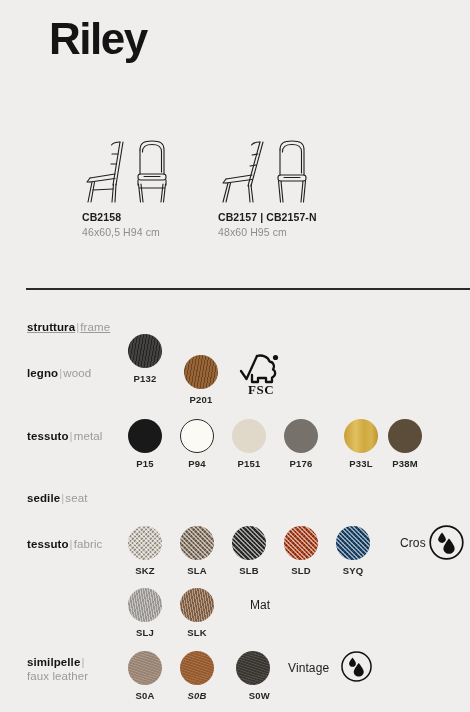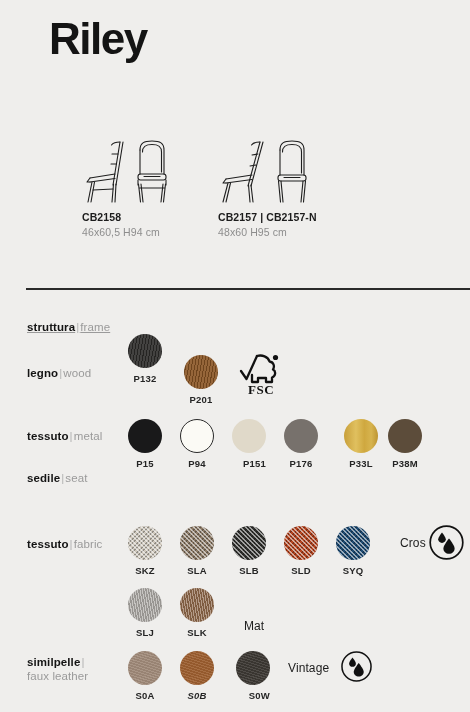--- a/index.html
+++ b/index.html
@@ -249,38 +249,38 @@
 </div>
 
 <div class="sw" style="left:128px; top:419px;">
   <span class="disc" style="background:#19191a;"></span>
   <span class="code">P15</span>
 </div>
 <div class="sw" style="left:180px; top:419px;">
   <span class="disc outlined" style="background:#fbfaf5;"></span>
   <span class="code">P94</span>
 </div>
-<div class="sw" style="left:232px; top:419px;text-align:right;">
+<div class="sw" style="left:232px; top:419px;">
   <span class="disc" style="background:#e0d9c9;"></span>
   <span class="code">P151</span>
 </div>
 <div class="sw" style="left:284px; top:419px;">
   <span class="disc" style="background:#77716c;"></span>
   <span class="code">P176</span>
 </div>
 <div class="sw" style="left:344px; top:419px;text-align:center;">
   <span class="disc" style="background:linear-gradient(90deg,#c89f3a 0%,#e0c05f 35%,#cfa83f 60%,#d7b44f 80%,#bd9431 100%);"></span>
   <span class="code">P33L</span>
 </div>
 <div class="sw" style="left:388px; top:419px;">
   <span class="disc" style="background:#5c4c3a;"></span>
   <span class="code">P38M</span>
 </div>
 
-<div class="section-head" style="top:472px;">
+<div class="section-head" style="top:492px;">
   <b>sedile</b><span class="bar">|</span><span>seat</span>
 </div>
 
 <div class="row-label" style="top:537px;">
   <b>tessuto</b><span class="bar">|</span><span>fabric</span>
 </div>
 
 <div class="sw" style="left:128px; top:526px;">
   <span class="disc weave" style="background:#cfc8bc;"></span>
   <span class="code">SKZ</span>
@@ -314,21 +314,21 @@
 
 <div class="sw" style="left:128px; top:588px;">
   <span class="disc melange" style="background:#a9a6a2;"></span>
   <span class="code">SLJ</span>
 </div>
 <div class="sw" style="left:180px; top:588px;">
   <span class="disc melange" style="background:#8c6648;"></span>
   <span class="code">SLK</span>
 </div>
 
-<div class="trail" style="left:244px; top:598px;margin-top:21px;">Mat</div>
+<div class="trail" style="left:250px; top:598px;">Mat</div>
 
 <div class="row-label" style="top:655px;">
   <b>similpelle</b><span class="bar">|</span><br>
   <span>faux leather</span>
 </div>
 
 <div class="sw" style="left:128px; top:651px;">
   <span class="disc grain" style="background:#a08a79;"></span>
   <span class="code">S0A</span>
 </div>

